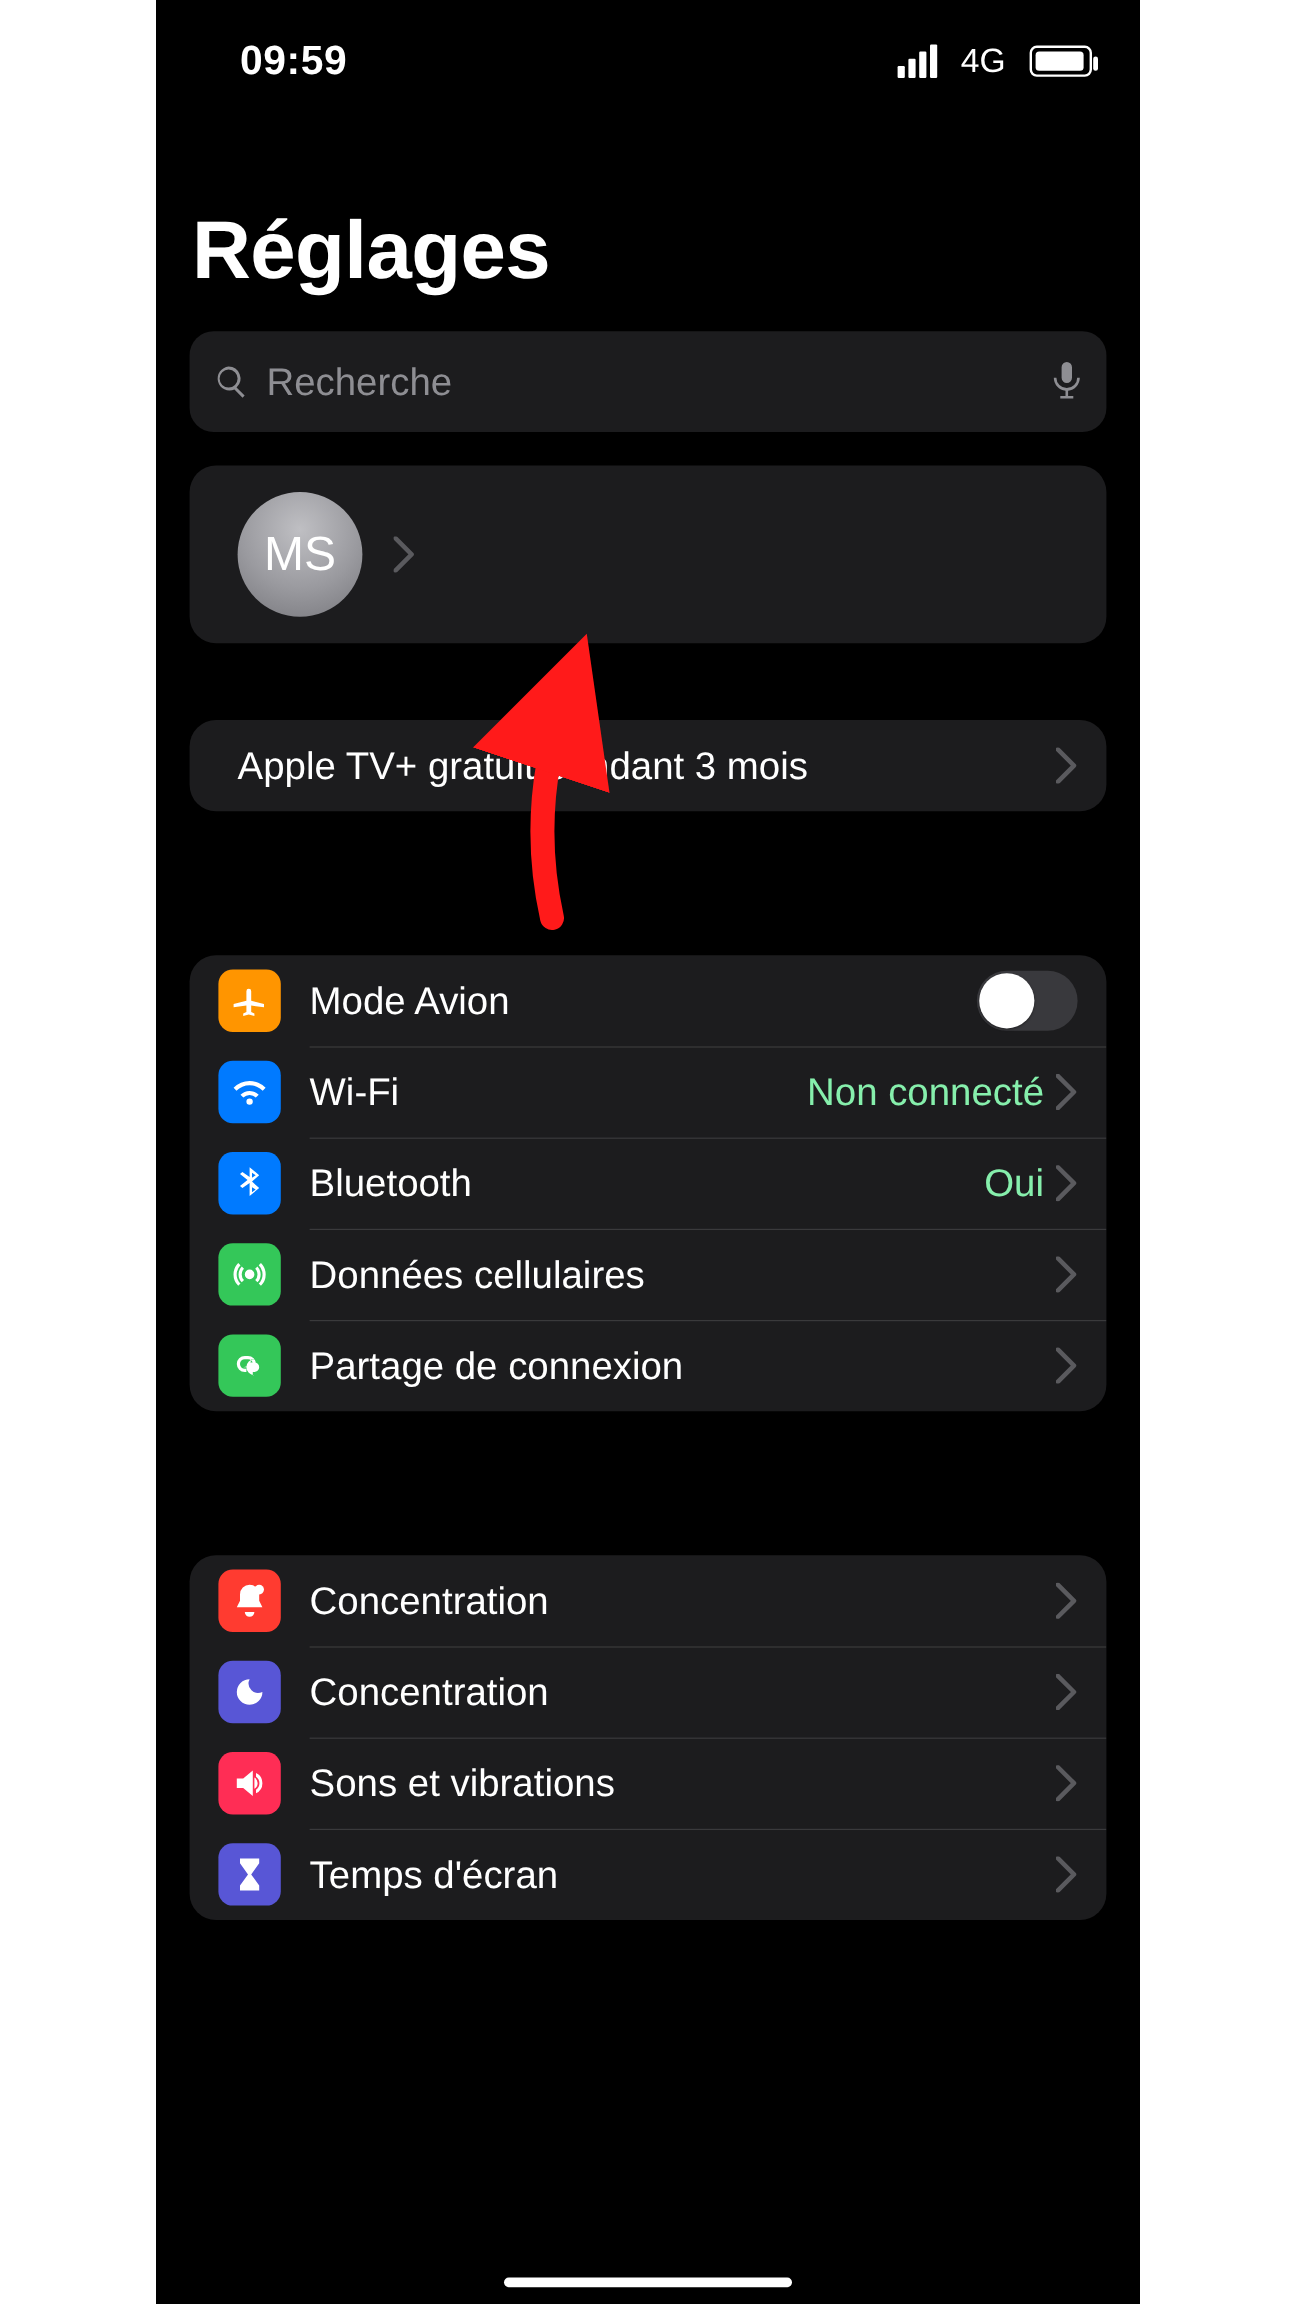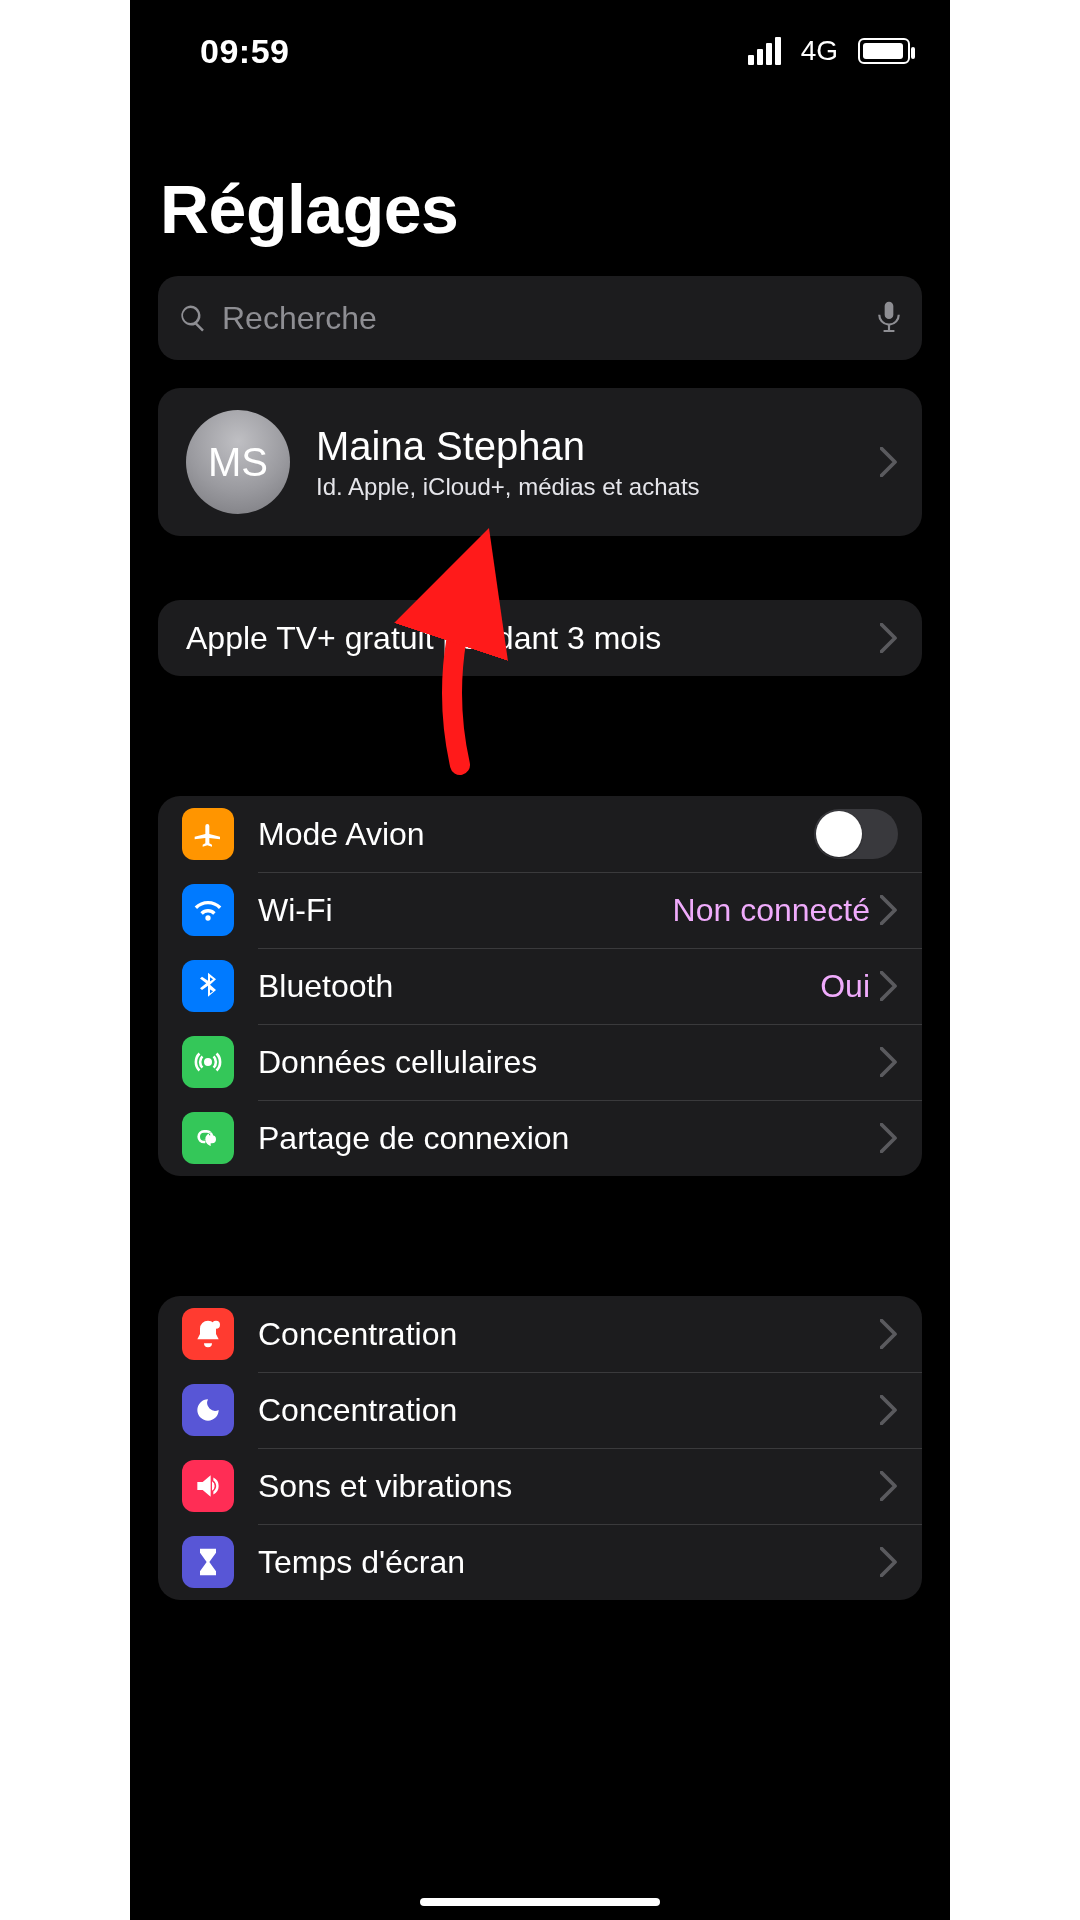--- a/index.html
+++ b/index.html
@@ -75,24 +75,24 @@
     display:flex; align-items:center;
     min-height:76px;
     padding: 0 24px 0 24px;
     position:relative;
   }
   .row + .row::before{
     content:"";
     position:absolute; top:0; left:100px; right:0; height:1px;
     background:#3a3a3c;
   }
-  .row.no-icon{ padding-left:28px;}
+  .row.no-icon{ padding-left:40px;}
 
   .row-label{ color:#fff; font-size:32px; font-weight:400; flex:1 0 auto;}
-  .row-value{ color:#f0abfc; font-size:32px; margin-right:10px;}
+  .row-value{ color:#86efac; font-size:32px; margin-right:10px;}
   .chevron{ fill:#5a5a5e; flex:0 0 auto;}
 
   
   .profile-row{ padding:22px 24px; align-items:center;}
   .avatar{
     width:104px; height:104px; border-radius:52px;
     background: radial-gradient(circle at 50% 30%, #bfbfc3 0%, #9a9a9f 55%, #77777c 100%);
     display:flex; align-items:center; justify-content:center;
     color:#fff; font-size:40px; font-weight:500;
     margin-right:26px; flex:0 0 auto;
@@ -164,24 +164,20 @@
         </svg>
       <input type="text" placeholder="Recherche" style="">
       <svg width="26" height="34" viewBox="0 0 24 30" class="icon-gray">
           <path d="M12 0a4 4 0 00-4 4v8a4 4 0 008 0V4a4 4 0 00-4-4zM4 12a8 8 0 0016 0h2a10 10 0 01-9 9.95V26h4v2H7v-2h4v-4.05A10 10 0 012 12h2z"></path>
         </svg>
     </div>
 
     <div class="group">
       <div class="row profile-row no-icon">
         <div class="avatar">MS</div>
-        <div class="profile-text">
-          <div class="profile-name">Maina Stephan</div>
-          <div class="profile-sub">Id. Apple, iCloud+, médias et achats</div>
-        </div>
         <svg class="chevron" width="18" height="30" viewBox="0 0 12 20">
             <path d="M1 1l9 9-9 9" stroke="#5a5a5e" stroke-width="2.5" fill="none" stroke-linecap="round" stroke-linejoin="round"></path>
           </svg>
       </div>
     </div>
 
     <div class="group spaced">
       <div class="row no-icon">
         <div class="row-label">Apple TV+ gratuit pendant 3 mois</div>
         <svg class="chevron" width="18" height="30" viewBox="0 0 12 20">

